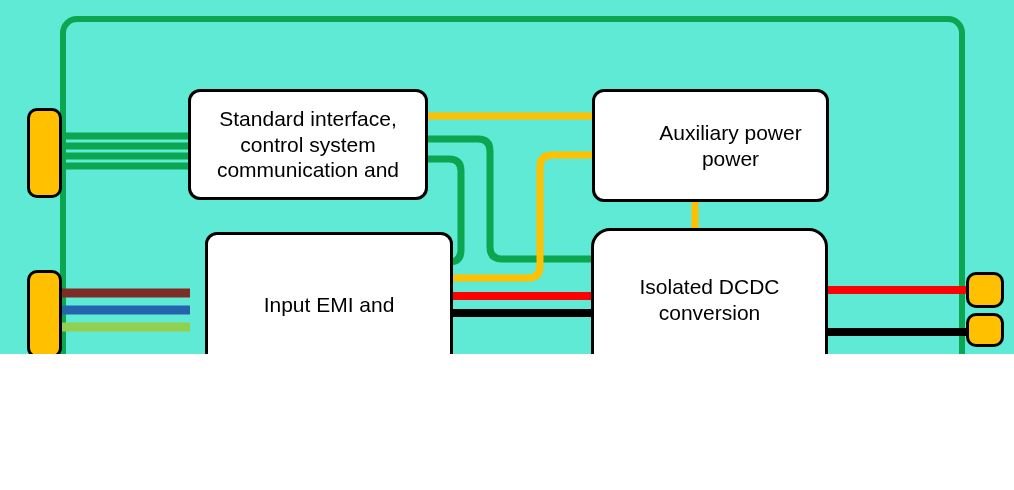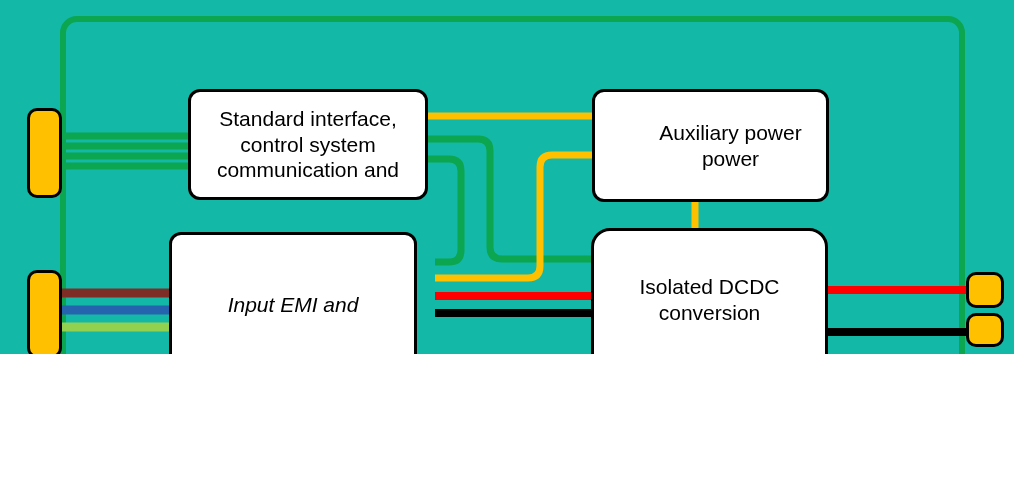--- a/index.html
+++ b/index.html
@@ -1,19 +1,19 @@
 <!DOCTYPE html>
 <html style="--frame-green: #0BA64F; --wire-green: #0BA64F; --wire-yellow: #FFC000; --wire-red: #FF0000; --wire-black: #000000; --wire-brown: #7E2D26; --wire-blue: #2663AE; --wire-light-green: #92D050; --connector-yellow: #FFC000; --box-border: #000000; --box-fill: #FFFFFF;"><head>
 <meta charset="utf-8">
 <style>
   html,body{margin:0;padding:0;background:#ffffff;}
   .stage{
     position:relative;
     width:1014px;height:354px;
-    background:#14b8a6;
+    background:#5eead4;
     font-family:"Liberation Sans", sans-serif;
     overflow:hidden;
   }
   .stage svg{position:absolute;left:0;top:0;}
   .frame{fill:none;stroke:var(--frame-green);stroke-width:6;}
   .w{fill:none;stroke-linecap:butt;}
   .w-green{stroke:var(--wire-green);stroke-width:7;}
   .w-yellow{stroke:var(--wire-yellow);stroke-width:7;}
   .w-red{stroke:var(--wire-red);stroke-width:8;}
   .w-black{stroke:var(--wire-black);stroke-width:8;}
@@ -87,21 +87,21 @@
     <span>Standard interface,</span>
     <span>control system</span>
     <span>communication and</span>
   </div>
 
   <div class="block" style="left:592px; top:89px;  width:237px; height:113px;padding-left:40px;">
     <span>Auxiliary power</span>
     <span>power</span>
   </div>
 
-  <div class="block" style="left:169px; top:232px; width:248px; height:145px;font-style:italic;">
+  <div class="block" style="left:205px; top:232px; width:248px; height:145px;">
     <span>Input EMI and</span>
   </div>
 
   <div class="block" style="left:591px; top:228px; width:237px; height:144px;border-radius:19px;">
     <span>Isolated DCDC</span>
     <span>conversion</span>
   </div>
 
 </div>
 

